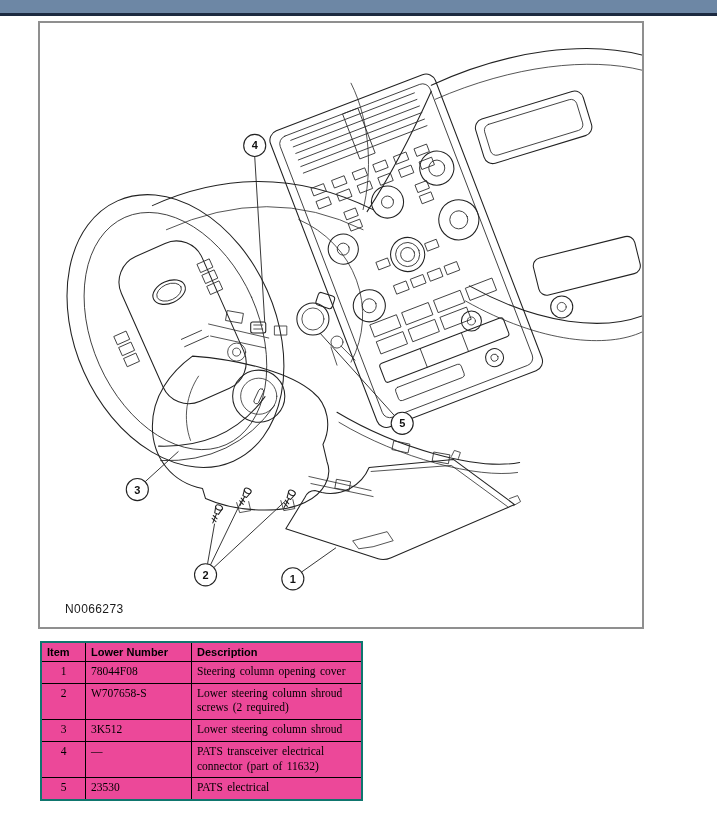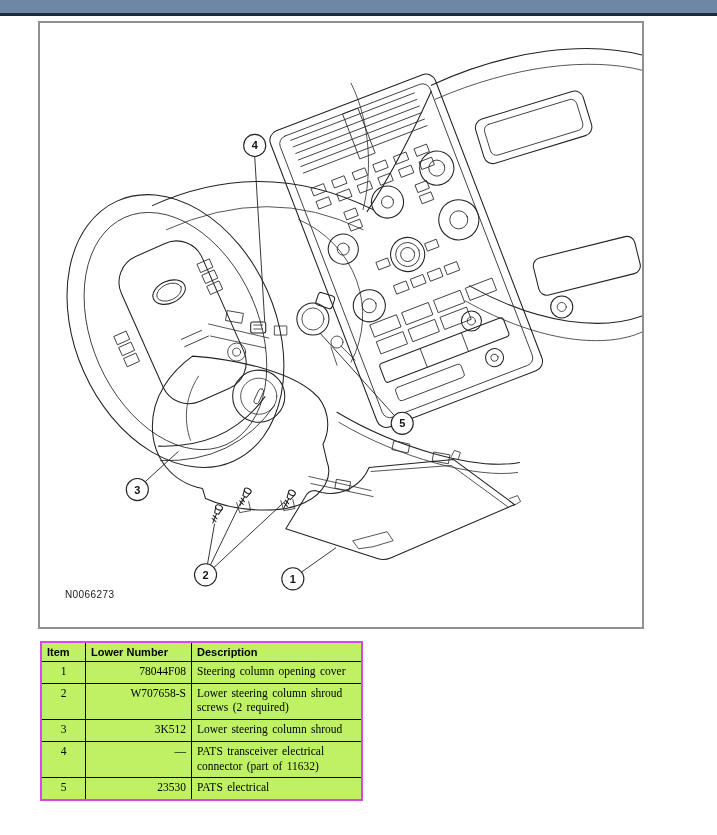--- a/index.html
+++ b/index.html
@@ -10,44 +10,44 @@
   .top-bar { position:absolute; left:0; top:0; width:717px; height:13px; background:#6d87a5; }
   .top-underline { position:absolute; left:0; top:13px; width:717px; height:3px; background:#1c2a40; }
 
   .diagram-frame {
     position:absolute; left:38px; top:21px; width:602px; height:604px;
     border:2px solid #8f8f8f; background:#fff;
   }
   .diagram-frame svg { position:absolute; left:0; top:0; width:100%; height:100%; }
 
   .fig-label {
-    position:absolute; left:13px; bottom:27px; font-size:10px; color:#1a1a1a;
+    position:absolute; left:13px; bottom:11px; font-size:12px; color:#1a1a1a;
     letter-spacing:0.4px;
     padding-left:12px;
   }
 
   
   .ln   { stroke:#222; fill:none; stroke-width:1.05; stroke-linecap:round; stroke-linejoin:round; }
   .lt   { stroke:#2c2c2c; fill:none; stroke-width:0.8; stroke-linecap:round; stroke-linejoin:round; }
   .lead { stroke:#222; fill:none; stroke-width:0.9; }
   .co   { fill:#fff; stroke:#222; stroke-width:1.1; }
   .co-t { font-family:"Liberation Sans",sans-serif; font-size:11px; font-weight:bold; fill:#111; text-anchor:middle; }
 
   
   table.parts-table {
     position:absolute; left:40px; top:641px; border-collapse:collapse;
-    border:2px solid #d946ef; background:#bef264;
+    border:2px solid #0f766e; background:#ec4899;
   }
   table.parts-table th, table.parts-table td { border:1px solid #000; vertical-align:top; }
   table.parts-table th {
     font-family:"Liberation Sans",sans-serif; font-size:11px; font-weight:bold;
     padding:3px 5px 3px 5px; text-align:left; white-space:nowrap;
   }
   th.c-item, td.c-item { width:33px; text-align:center; }
-  th.c-part, td.c-part { width:95px;text-align:right; }
+  th.c-part, td.c-part { width:95px; }
   th.c-desc, td.c-desc { width:159px; }
   table.parts-table td {
     font-family:"Liberation Serif", serif; font-size:11.5px; line-height:1.28;
     padding:2px 5px 4px 5px; word-spacing:1.5px;
   }
   td.c-item { padding-top:3px; }
 </style>
 </head>
 <body>
 

